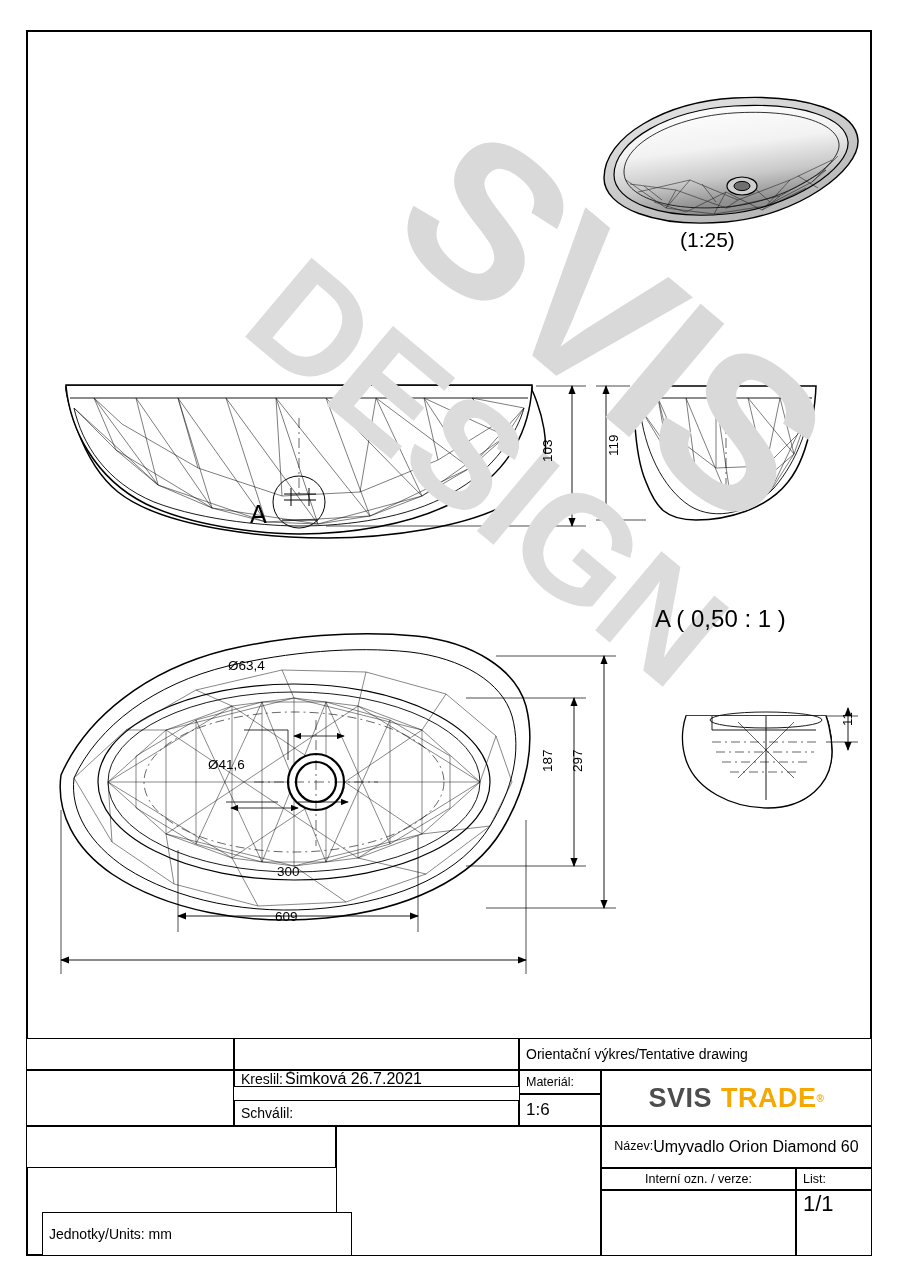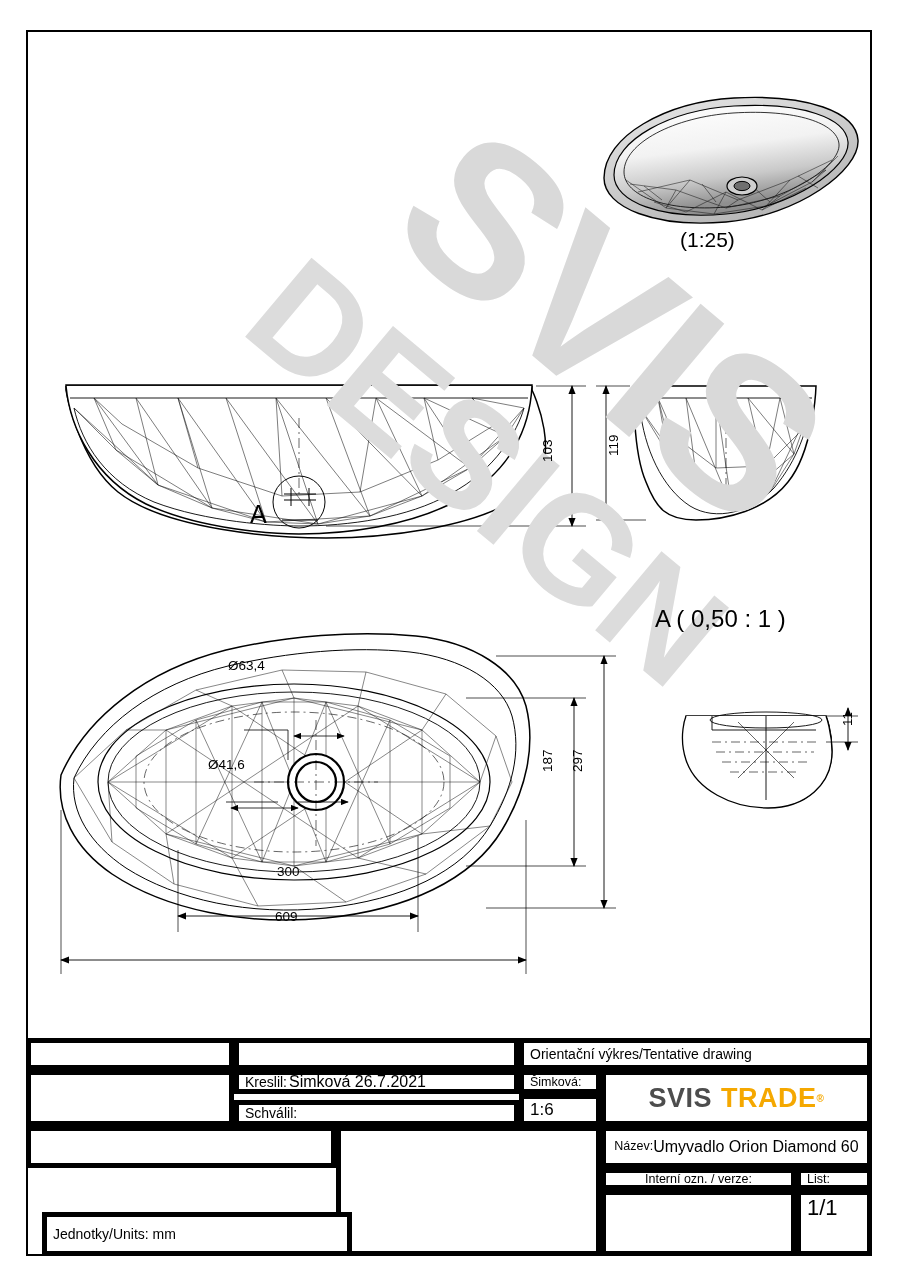--- a/index.html
+++ b/index.html
@@ -68,21 +68,21 @@
     position: absolute;
     left: 26px;
     top: 1038px;
     width: 846px;
     height: 218px;
     z-index: 7;
   }
   .tb .cell {
     position: absolute;
     box-sizing: border-box;
-    border: 5px solid #000000;
+    border: 1px solid #000000;
     font-size: 14px;
     display: flex;
     align-items: center;
     padding: 0 6px;
     background: #fff;
   }
   .tb .small { font-size: 12.5px; }
   .tb .big { font-size: 17px; }
   .logo {
     position: absolute;
@@ -408,30 +408,30 @@
   <div class="dim vert" style="left:840px; top:726px;">11</div>
 
   <div class="tb">
 
     <div class="cell" style="left:0; top:0; width:208px; height:32px;"></div>
     <div class="cell" style="left:208px; top:0; width:285px; height:32px;"></div>
     <div class="cell" style="left:493px; top:0; width:353px; height:32px;">Orientační výkres/Tentative drawing</div>
 
     <div class="cell" style="left:0; top:32px; width:208px; height:56px;"></div>
 
-    <div class="cell" style="left:208px; top:32px; width:285px; height:24px;">
+    <div class="cell" style="left:208px; top:32px; width:285px; height:17px;">
       <span>Kreslil:</span>
       <span style="margin-left:2px; font-size:16px;">Šimková 26.7.2021</span>
     </div>
     <div class="cell" style="left:208px; top:62px; width:285px; height:26px;">
       <span>Schválil:</span>
       <span style="margin-left:14px;"></span>
     </div>
 
-    <div class="cell small" style="left:493px; top:32px; width:82px; height:24px;">Šimková:</div>
+    <div class="cell small" style="left:493px; top:32px; width:82px; height:24px;">Materiál:</div>
     <div class="cell big" style="left:493px; top:56px; width:82px; height:32px;">1:6</div>
 
     <div class="cell" style="left:575px; top:32px; width:271px; height:56px; padding:0;">
       <div class="logo" style="position:relative; width:100%; height:100%;">
         <span class="svis">SVIS</span>
         <span class="trade">TRADE</span>
         <span class="reg">®</span>
       </div>
     </div>
 

